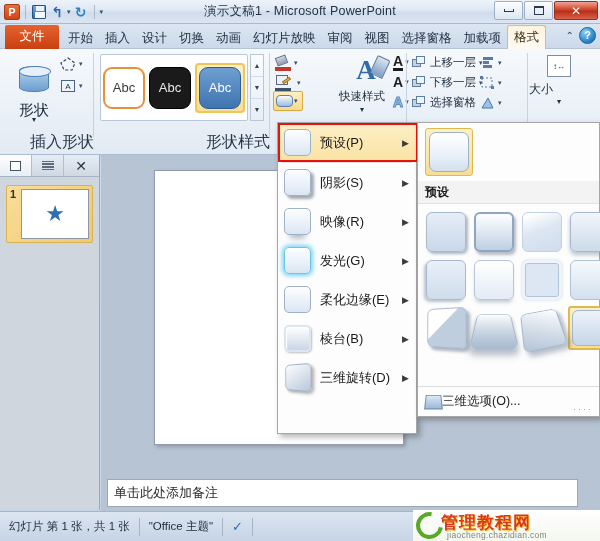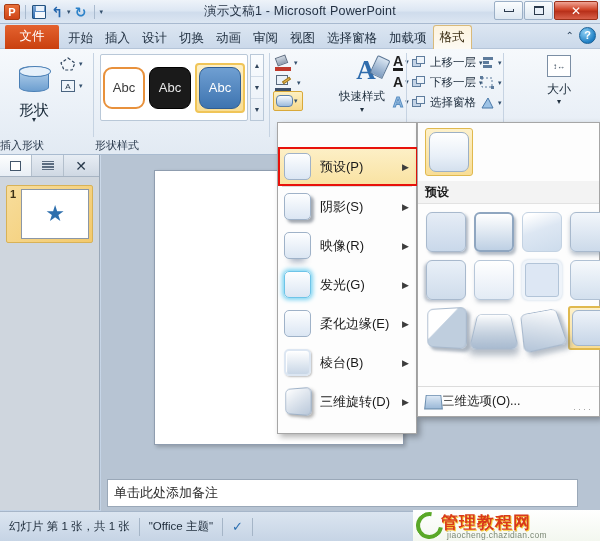--- a/index.html
+++ b/index.html
@@ -94,21 +94,21 @@
 
   
   .ribbon {
     position:absolute; left:0; top:49px; width:600px; height:106px;
     background: linear-gradient(180deg,#f6f9fc 0%, #eaf0f7 60%, #e2eaf3 100%);
     border-bottom:1px solid #a9bbd0;
   }
   .rgroup { position:absolute; top:0; height:106px; }
   .rgroup-label {
     position:absolute; bottom:2px; left:0; width:100%;
-    text-align:left; font-size:11px; color:#2a3a4d;
+    text-align:right; font-size:16px; color:#2a3a4d;
   }
   .rgroup-div { position:absolute; top:4px; bottom:18px; width:1px; background:#c6d3e2; }
 
   
   .g-shapes { left:0; width:94px; }
   .shape-big {
     position:absolute; left:13px; top:6px; width:42px; height:48px;
     display:flex; align-items:center; justify-content:center;
   }
   .cyl {
@@ -191,37 +191,37 @@
   .quick-txt { position:absolute; left:0; top:40px; width:70px; text-align:center; font-size:11.5px; color:#20303f;}
   .quick-caret { position:absolute; left:0; top:56px; width:70px; text-align:center; font-size:8px; color:#20303f;}
   .wordart-col { position:absolute; left:66px; top:3px; }
   .wa-item { display:flex; align-items:center; gap:2px; height:20px;}
   .wa-A { font-size:14px; font-weight:bold; color:#1d1d1d; line-height:14px;}
   .wa-A.u { border-bottom:3px solid #1d1d1d; }
   .wa-A.pen { color:#1d1d1d; }
   .wa-A.hollow { color:#9dc3e6; -webkit-text-stroke:1px #5b8fc2; }
 
   
-  .g-arrange { left:408px; width:96px; }
+  .g-arrange { left:408px; width:120px; }
   .arr-item { position:absolute; left:4px; display:flex; align-items:center; gap:3px; height:19px; font-size:11.5px; color:#1b2a3a;}
   .arr-ico { width:15px;height:14px;position:relative;}
   .arr-ico .b1{position:absolute;left:0;top:3px;width:9px;height:8px;background:#c3d3e6;border:1px solid #5f7d9e;}
   .arr-ico .b2{position:absolute;left:4px;top:0;width:9px;height:8px;background:#eef4fa;border:1px solid #5f7d9e;}
   .arr-col2 { position:absolute; left:72px; }
   .align-g { width:15px;height:13px;position:relative;}
   .align-g .bar{position:absolute;left:3px;height:3px;background:#5d7b9c;}
 
   
   .g-size { left:529px; width:60px; }
   .size-ico {
     position:absolute; left:18px; top:6px; width:24px; height:22px;
     border:1px solid #7b8ea4; background:#fff;
     display:flex; align-items:center; justify-content:center; font-size:8px; color:#2c3e52;
   }
-  .size-txt { position:absolute; left:0; top:32px; width:60px; text-align:center; font-size:12px; color:#20303f;}
+  .size-txt { position:absolute; left:0; top:32px; width:60px; text-align:left; font-size:12px; color:#20303f;}
   .size-caret { position:absolute; left:0; top:48px; width:60px; text-align:center; font-size:8px; color:#20303f;}
 
   
   .leftpanel {
     position:absolute; left:0; top:155px; width:100px; height:355px;
     background:#cfd6de; border-right:1px solid #9aa8b8;
   }
   .lp-tabs { display:flex; height:22px; background:linear-gradient(180deg,#e7edf4,#cfd8e3); border-bottom:1px solid #a7b4c3;}
   .lp-tab {
     width:32px; display:flex;align-items:center;justify-content:center;
@@ -299,21 +299,20 @@
     position:absolute; left:277px; top:122px; width:140px; height:312px;
     background:#fdfdfd; border:1px solid #a6a6a6;
     box-shadow: 3px 3px 6px rgba(0,0,0,0.3); z-index:40;
   }
   .dd-item {
     position:relative; height:39px; display:flex; align-items:center; gap:9px;
     padding-left:6px; font-size:13px; color:#1a1a1a;
   }
   .dd-item.first {
     background:linear-gradient(180deg,#fdf0c8,#f9e2a1);
-    margin-top:24px;
   }
   .dd-red {
     position:absolute; left:0; top:0; width:140px; height:39px;
     border:2px solid #e8120b; z-index:45; pointer-events:none;
   }
   .dd-sep { height:1px; background:#dcdcdc; margin:0 4px; }
   .dd-tile {
     width:27px;height:27px;border-radius:5px;
     background:linear-gradient(180deg,#fdfeff,#dbe6f3);
     border:1px solid #9fb2c8;
@@ -459,20 +458,21 @@
   </div>
 
   <div class="tabstrip">
     <div class="tab-file">文件</div>
     <div class="tabs">
       <div class="tab">开始</div>
       <div class="tab">插入</div>
       <div class="tab">设计</div>
       <div class="tab">切换</div>
       <div class="tab">动画</div>
+      <div class="tab">幻灯片放映</div>
       <div class="tab">审阅</div>
       <div class="tab">视图</div>
       <div class="tab">选择窗格</div>
       <div class="tab">加载项</div>
       <div class="tab active">格式</div>
     </div>
     <div class="tab-right">
       <div class="collapse-caret">⌃</div>
       <div class="help-btn">?</div>
     </div>

